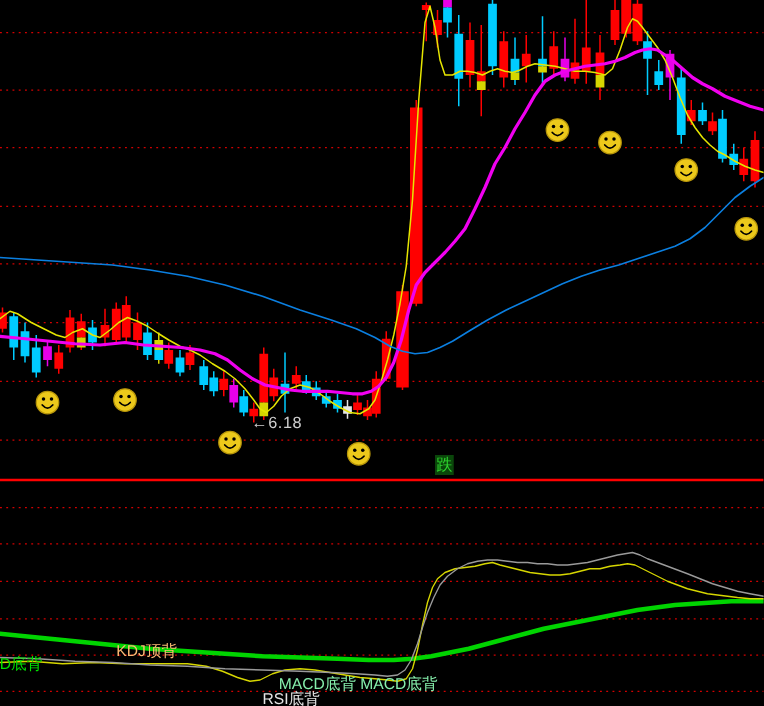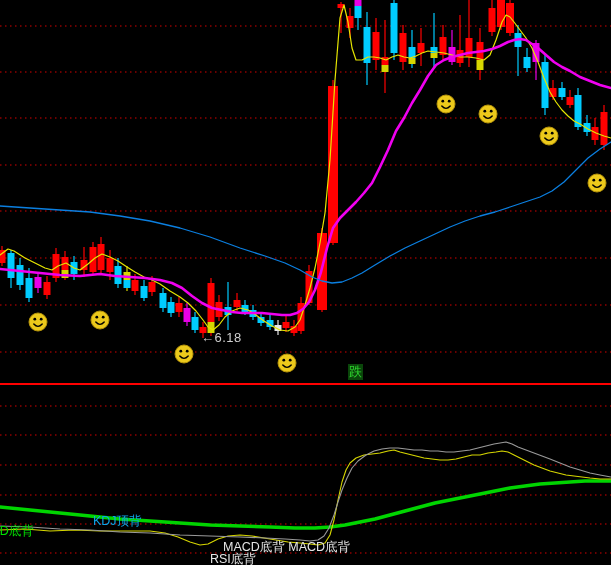--- a/index.html
+++ b/index.html
@@ -9,23 +9,23 @@
   }
   .screen svg{position:absolute;left:0;top:0;}
   .lbl{position:absolute;white-space:pre;line-height:1;}
   #price-low-label{left:201px;top:331px;font-size:13px;color:#cfcfcf;letter-spacing:0.5px;}
   #fall-tag{left:348px;top:364px;width:15px;height:16px;background:#0a460a;color:#2ed52e;
     font-size:13px;line-height:16px;text-align:center;}
   #ind-header{left:23px;top:387px;font-size:13px;font-weight:bold;}
   #ind-header .sg{color:#9a9a9a;}
   #ind-header .x1l{color:#e8e8e8;margin-left:10px;}
   #ind-header .x1v{color:#ffff00;margin-left:5px;}
-  #kdj-label{left:93px;top:515px;font-size:12.5px;color:#0ea5e9;}
+  #kdj-label{left:93px;top:515px;font-size:12.5px;color:#fdba74;}
   #macd-left-label{left:-28px;top:525px;font-size:12.5px;color:#00e100;}
-  #macd-label{left:223px;top:541px;font-size:12.5px;color:#e5e5e5;}
+  #macd-label{left:223px;top:541px;font-size:12.5px;color:#86efac;}
   #rsi-label{left:210px;top:553px;font-size:12.5px;color:#e5e5e5;}
 </style>
 </head>
 <body>
 
 <div class="screen">
   <svg id="chart-svg" width="611" height="565" viewBox="0 0 611 565">
       <line x1="0" y1="26" x2="611" y2="26" stroke="#d40000" stroke-width="1" stroke-dasharray="1.5 3.5"></line>
       <line x1="0" y1="72" x2="611" y2="72" stroke="#d40000" stroke-width="1" stroke-dasharray="1.5 3.5"></line>
       <line x1="0" y1="118" x2="611" y2="118" stroke="#d40000" stroke-width="1" stroke-dasharray="1.5 3.5"></line>

